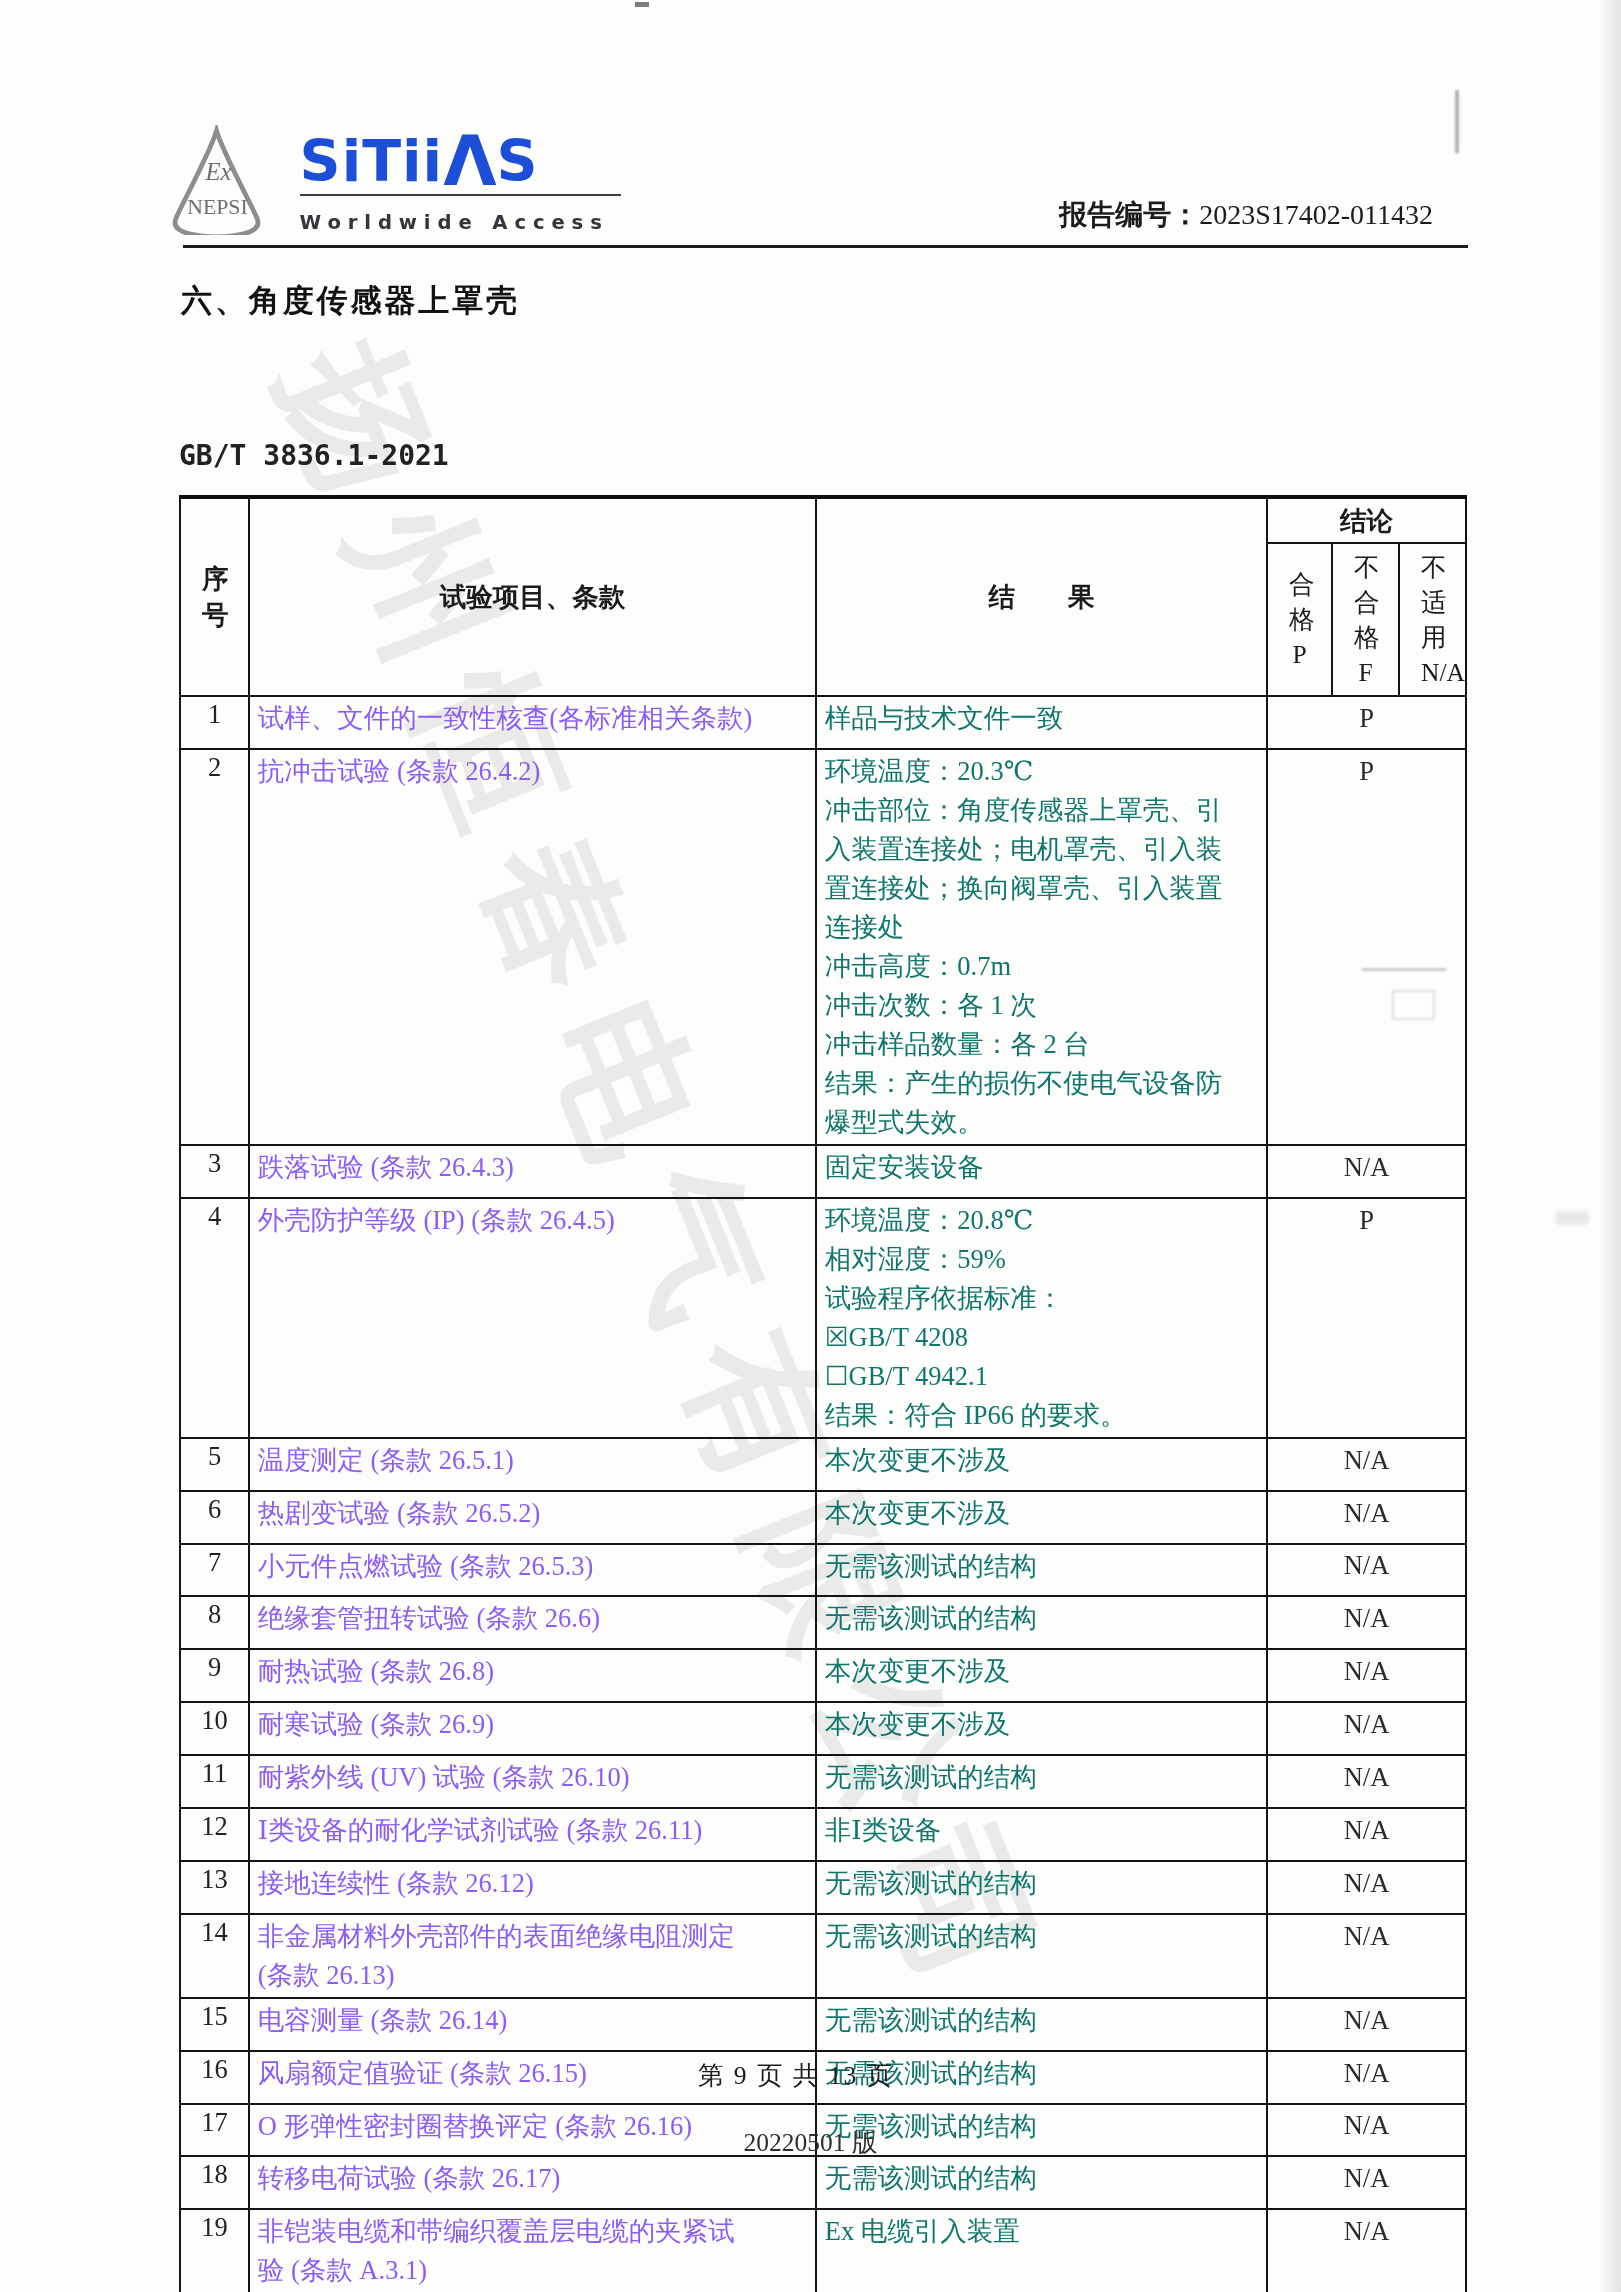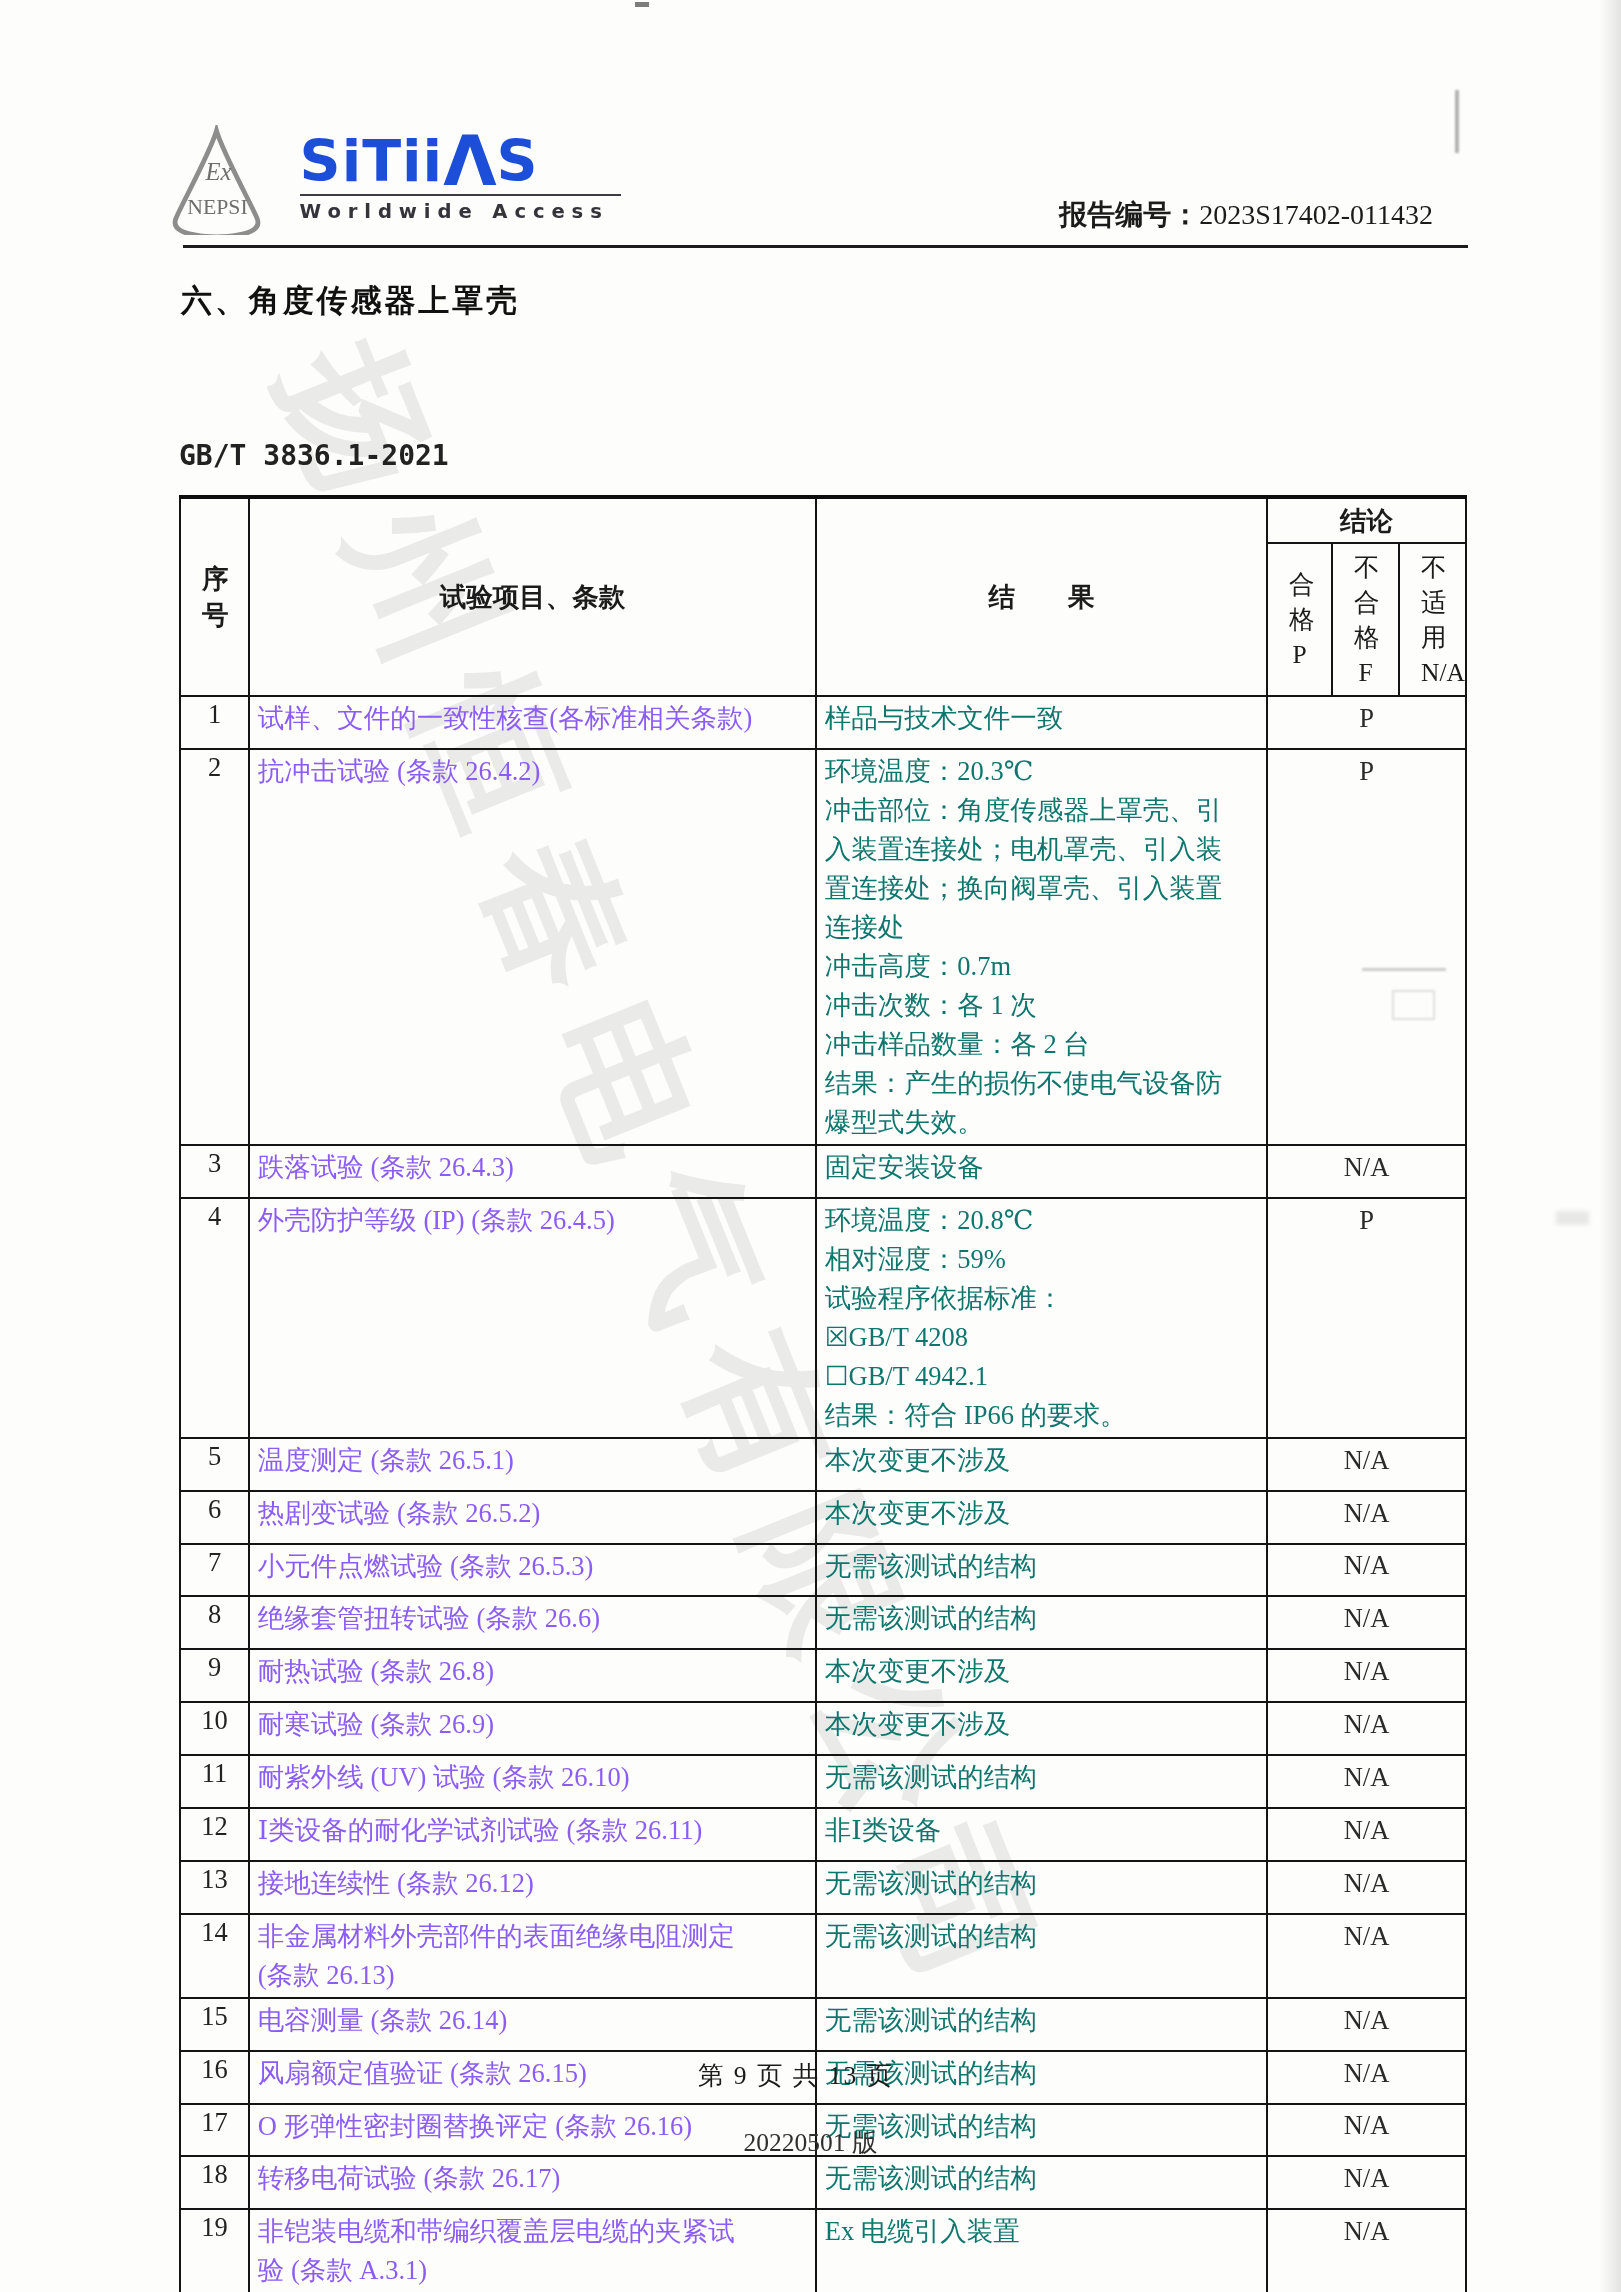--- a/index.html
+++ b/index.html
@@ -7,21 +7,21 @@
         font-family:"Liberation Serif","DejaVu Serif",serif;color:#1b1b1b;overflow:hidden;}
   
   #logo{position:absolute;left:155px;top:125px;display:flex;align-items:flex-start;}
   #badge{width:123px;height:110px;}
   #brandblock{margin-left:21.6px;margin-top:7.8px;}
   #brand{font-family:"DejaVu Sans","Liberation Sans",sans-serif;font-weight:bold;
          color:#1d4ed8;font-size:57px;line-height:57px;letter-spacing:1px;}
   #brand .bigA{font-size:69px;line-height:57px;vertical-align:-3.9px;letter-spacing:0;}
   #tagline{font-family:"DejaVu Sans","Liberation Sans",sans-serif;font-weight:bold;
            font-size:19.6px;letter-spacing:6.9px;color:#34343a;border-top:2.9px solid #3c3c42;
-           margin-top:3.9px;padding-top:4px;width:321px;}
+           margin-top:3.9px;padding-top:15px;width:321px;}
   #report-no{position:absolute;top:196px;right:188px;font-size:28px;white-space:nowrap;}
   #report-no .lbl{font-weight:bold;}
   #head-rule{position:absolute;left:183px;top:245px;width:1285px;height:2.9px;background:#1d1d1d;}
   #section-title{position:absolute;left:181px;top:280px;font-family:"Liberation Sans","DejaVu Sans",sans-serif;
                  font-weight:bold;font-size:31px;letter-spacing:2.9px;color:#111;}
   #standard-ref{position:absolute;left:179px;top:439px;font-family:"DejaVu Sans Mono","Liberation Mono",monospace;
                 font-weight:bold;font-size:28px;color:#222;}
   
   #watermark{position:absolute;left:421px;top:314px;font-size:147px;letter-spacing:31px;
              color:rgba(70,70,70,0.10);white-space:nowrap;transform:rotate(68deg);

